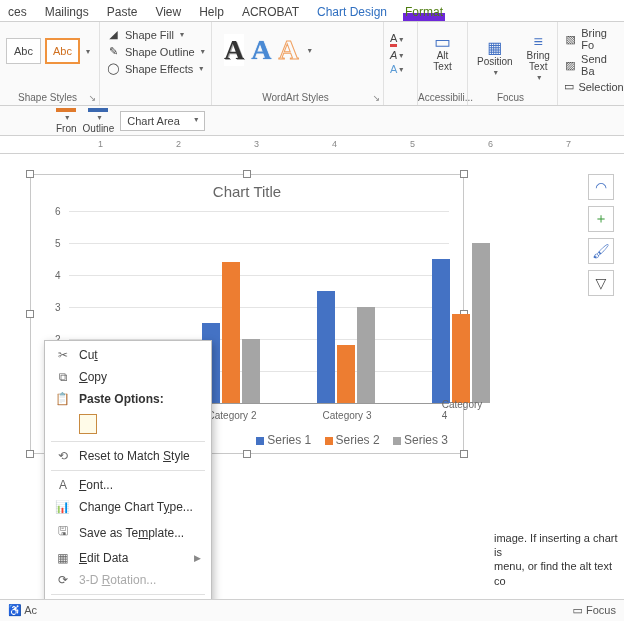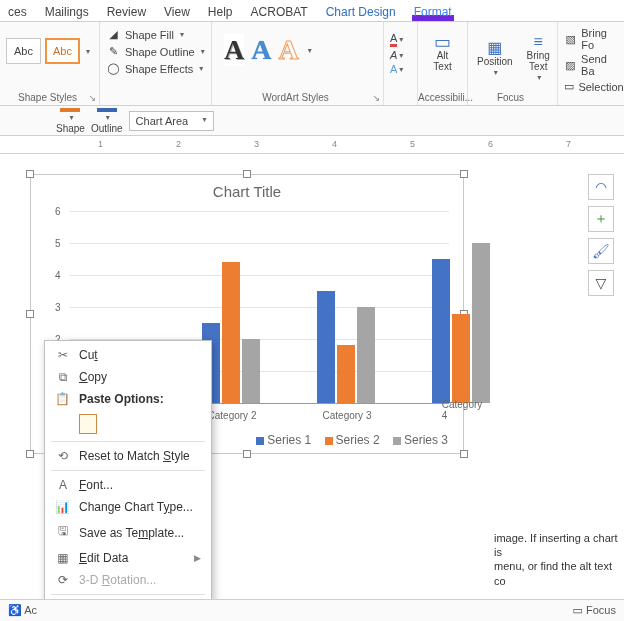--- a/index.html
+++ b/index.html
@@ -1,20 +1,20 @@
 <!DOCTYPE html>
 <html><head>
 <meta charset="utf-8">
 <style>
 *{box-sizing:border-box;margin:0;padding:0;font-family:"Segoe UI",Arial,sans-serif}
 body{width:624px;height:621px;overflow:hidden;background:#fff;font-size:12px;color:#444;position:relative}
 .ribbon-tabs{display:flex;gap:14px;padding:4px 6px 0;border-bottom:1px solid #d0d0d0;height:22px;font-size:12px}
 .ribbon-tabs span{cursor:pointer;padding:1px 2px}
 .ribbon-tabs .active{color:#2f6fc0}
-.ribbon-tabs .active2{color:#3b82f6;border-bottom:6px solid #6d28d9}
+.ribbon-tabs .active2{color:#4d7c0f;border-bottom:8px solid #6d28d9}
 .ribbon-body{height:84px;border-bottom:1px solid #d0d0d0;display:flex;background:#fafafa}
 .group{border-right:1px solid #e1e1e1;padding:4px 6px 0;display:flex;flex-direction:column;position:relative}
 .group-label{position:absolute;bottom:2px;left:0;right:4px;text-align:center;font-size:10px;color:#666}
 .btn-row{display:flex;gap:4px;align-items:center}
 .abc-btn{border:1px solid #c8c8c8;border-radius:0;padding:6px 7px;font-size:11px;background:#fff}
 .abc-btn.sel{border-color:#f0933e;border-width:2px;padding:5px 6px;color:#d07020}
 .shp-row{display:flex;align-items:center;gap:4px;font-size:11px;padding:1px 0;color:#444}
 .ico{width:15px;height:15px;display:inline-flex;align-items:center;justify-content:center}
 .tri{font-size:8px;color:#666;margin-left:2px}
 .big-row{display:flex;gap:7px;align-items:center}
@@ -56,21 +56,21 @@
 .dlg-launch{font-size:9px;color:#888;position:absolute;bottom:2px;right:3px}
 .vert-btn{display:flex;flex-direction:column;align-items:center;font-size:10px;gap:1px;padding:2px 3px}
 .obs-text{position:absolute;right:0;bottom:26px;width:130px;font-size:11px;color:#333;line-height:1.3}
 </style>
 </head>
 <body>
 
 <div class="ribbon-tabs">
   <span>ces</span>
   <span>Mailings</span>
-  <span>Review</span>
+  <span>Paste</span>
   <span>View</span>
   <span>Help</span>
   <span>ACROBAT</span>
   <span class="active">Chart Design</span>
   <span class="active2">Format</span>
 </div>
 
 <div class="ribbon-body">
   <div class="group" style="width:100px">
     <div class="btn-row" style="margin-top:12px">
@@ -162,21 +162,21 @@
         <span>Selection</span>
       </div>
   </div>
 </div>
 
 <div class="sel-area">
   <div style="width:44px"></div>
   <div class="fill-btn">
       <div class="fill-sample"></div>
       <span class="tri">▾</span>
-      <span>Shape</span>
+      <span>Fron</span>
     </div>
   <div class="out-btn">
       <div class="out-sample"></div>
       <span class="tri">▾</span>
       <span>Outline</span>
     </div>
   <div class="dropdown-sel">
       <span>Chart Area</span>
       <span class="tri">▾</span>
     </div>

